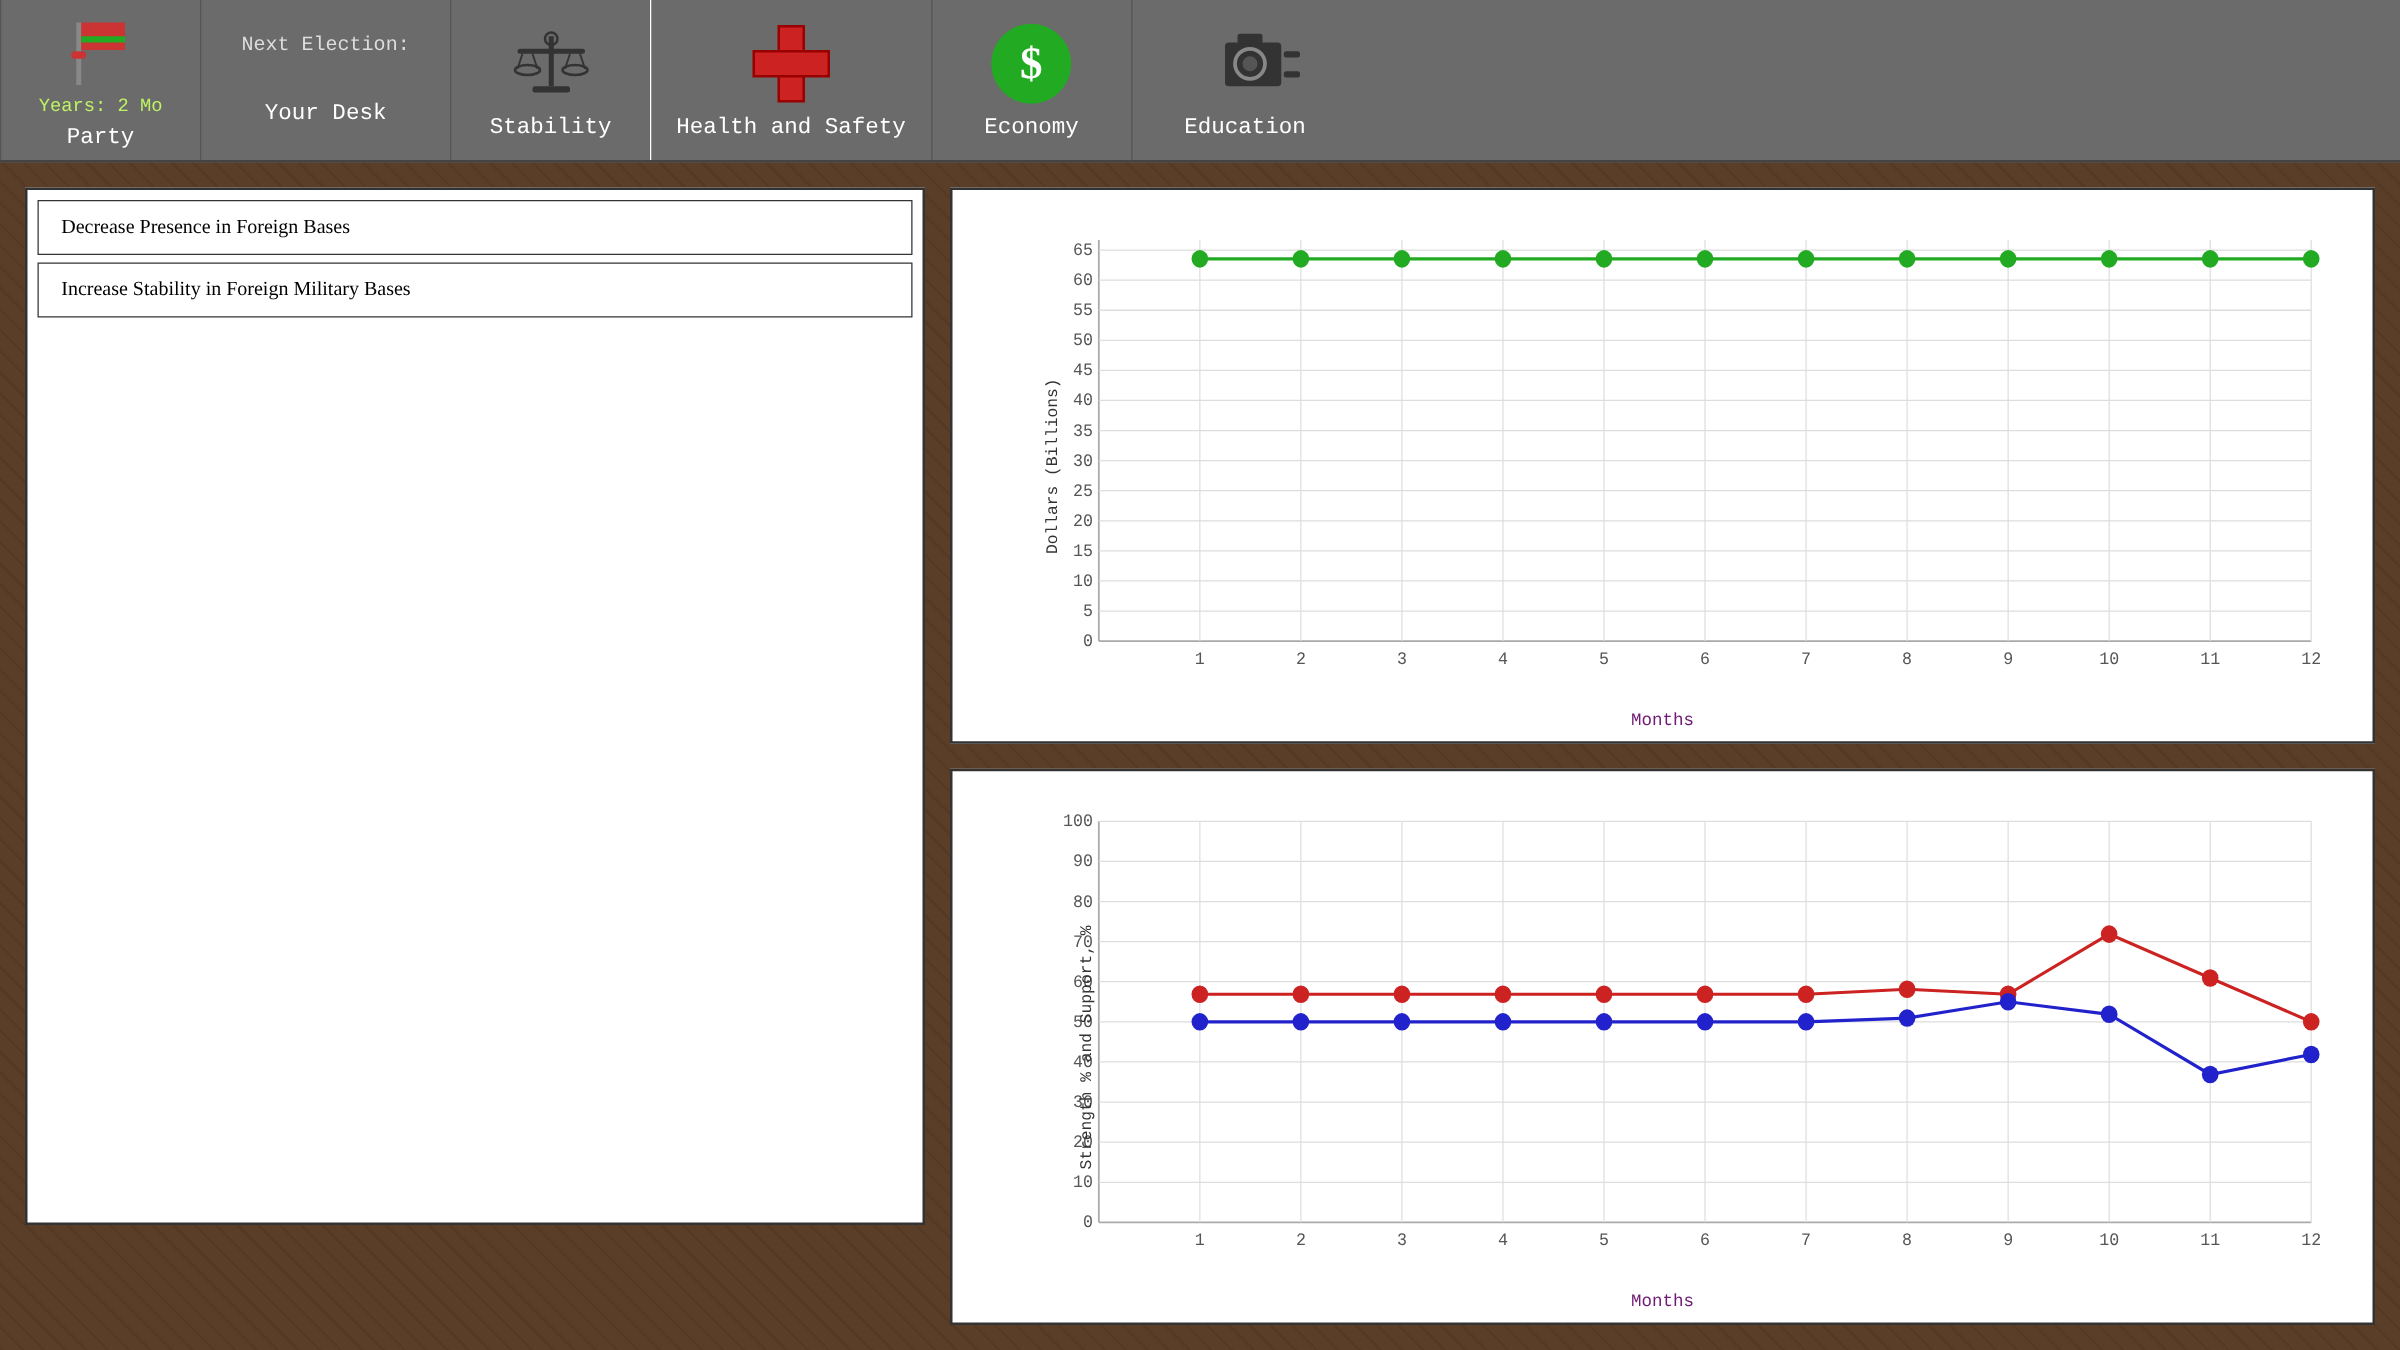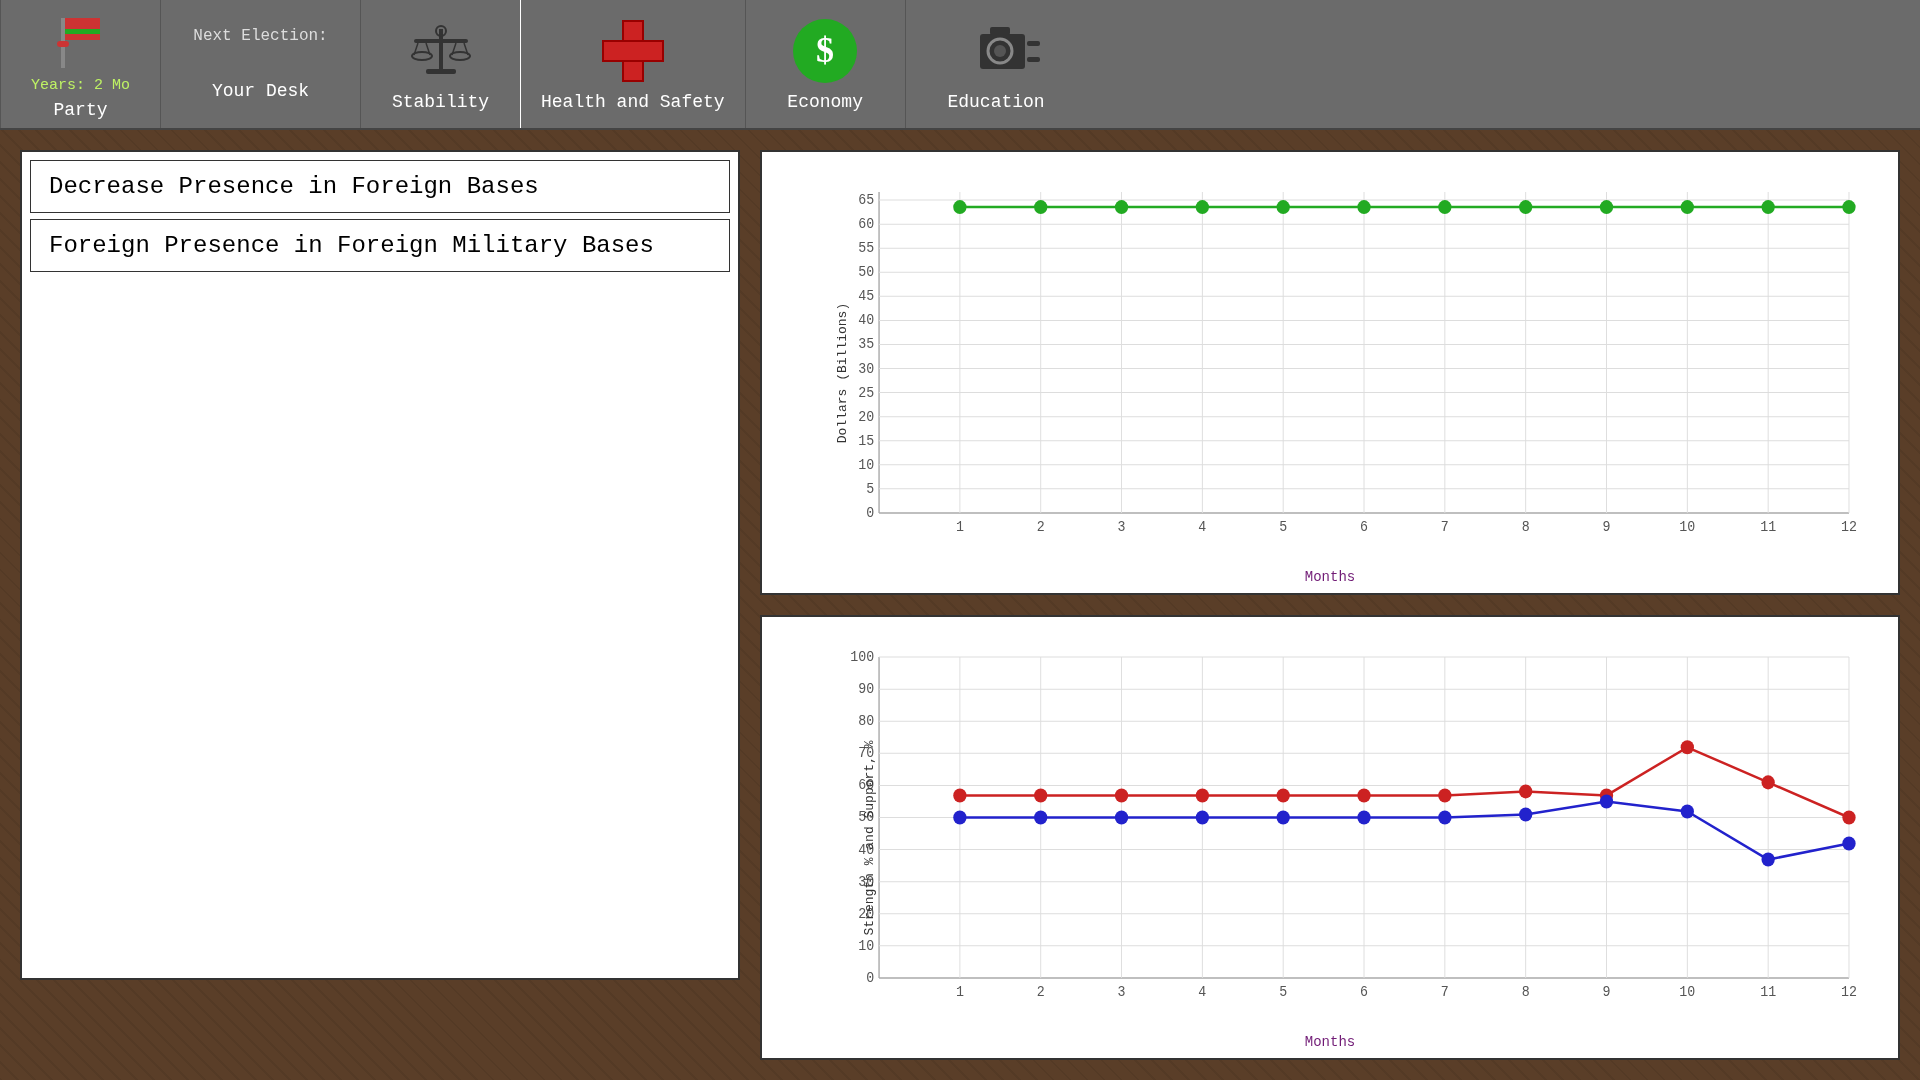--- a/index.html
+++ b/index.html
@@ -109,22 +109,22 @@
       max-height: 830px;
       display: flex;
       flex-direction: column;
       padding: 8px;
       gap: 6px;
     }
 
     .policy-item {
       border: 1.5px solid #333;
       padding: 12px 18px;
-      font-size: 24px;
-      font-family: Liberation Mono, monospace;
+      font-size: 16px;
+      font-family: Liberation Serif, serif;
       cursor: pointer;
       background-color: white;
       text-align: left;
     }
 
     
     .charts-panel {
       display: flex;
       flex-direction: column;
       flex: 1;
@@ -268,21 +268,21 @@
     </div>
     <span class="label">Education</span>
   </div>
 
 </div>
 
 <div class="main-content">
 
   <div class="policy-panel">
     <div class="policy-item">Decrease Presence in Foreign Bases</div>
-    <div class="policy-item">Foreign Presence in Foreign Military Bases</div>
+    <div class="policy-item">Increase Stability in Foreign Military Bases</div>
   </div>
 
   <div class="charts-panel">
 
     <div class="chart-container">
       <div class="axis-label-y">Dollars (Billions)</div>
       <div class="axis-label-x">Months</div>
       <svg id="chart-top-svg" class="chart-svg" viewBox="0 0 1100 380" preserveAspectRatio="none" xmlns="http://www.w3.org/2000/svg">
 
         <line x1="60" y1="20" x2="60" y2="340" stroke="#aaa" stroke-width="1.5"></line>

